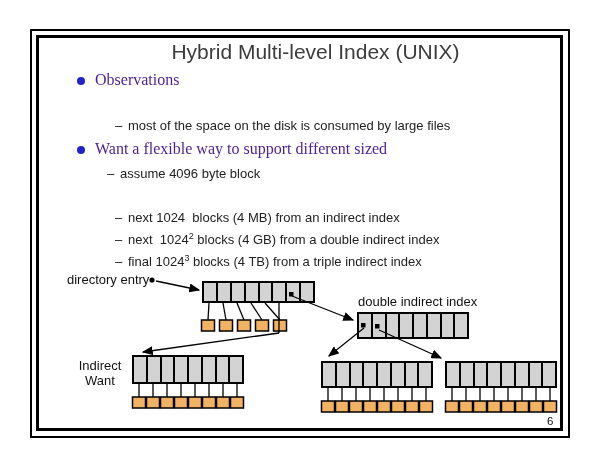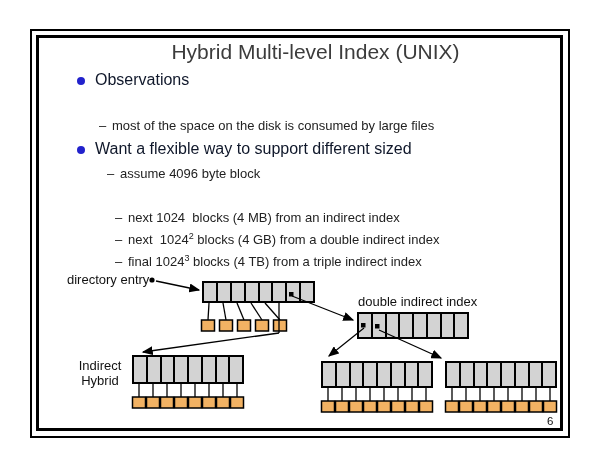--- a/index.html
+++ b/index.html
@@ -3,21 +3,21 @@
 <meta charset="utf-8">
 <style>
   html,body{margin:0;padding:0;background:#fff;}
   #page{position:relative;width:605px;height:468px;background:#ffffff;
         font-family:"Liberation Sans","DejaVu Sans",sans-serif;color:#1d1d1d;overflow:hidden;}
   .abs{position:absolute;}
   #outer-frame{left:30px;top:29px;width:540px;height:409px;border:2px solid #000;box-sizing:border-box;}
   #inner-frame{left:36px;top:35px;width:527px;height:396px;border:3px solid #000;box-sizing:border-box;}
   #title{left:36px;top:40px;width:527px;text-align:center;font-size:21px;color:#3c3c3c;letter-spacing:0px;margin-left:16px;}
   .b1-dot{width:8px;height:8px;border-radius:50%;background:#2222cc;}
-  .h-blue{font-size:16px;color:#0f172a;}
+  .h-blue{font-size:16px;color:#4c1d95;font-family:Liberation Serif, serif;}
   .sub{font-size:13px;color:#222;white-space:pre-wrap;}
   .dash{display:inline-block;width:13px;}
   sup{font-size:9px;line-height:0;}
   .lbl{font-size:13px;color:#111;}
   .block{display:flex;border:2px solid #000;background:#d3d3d3;box-sizing:border-box;}
   .cell{flex:1;border-right:2px solid #000;background:#d3d3d3;}
   .cell:last-child{border-right:none;}
   #footer-text{left:34px;top:418px;font-size:10.5px;color:#111;}
   #page-number{left:547px;top:415px;font-size:11.5px;color:#111;}
   svg{pointer-events:none;}
@@ -28,35 +28,35 @@
 <div id="page">
 
   <div class="abs" id="outer-frame"></div>
   <div class="abs" id="inner-frame"></div>
 
   <div class="abs" id="title">Hybrid Multi-level Index (UNIX)</div>
 
   <div class="abs b1-dot" style="left:77px;top:77px;"></div>
   <div class="abs h-blue" style="left:95px;top:71px;">Observations</div>
 
-  <div class="abs sub" style="left:99px;top:118px;"><span class="dash">–</span><span>most of the space on the disk is consumed by large files</span></div>
+  <div class="abs sub" style="left:115px;top:118px;"><span class="dash">–</span><span>most of the space on the disk is consumed by large files</span></div>
 
   <div class="abs b1-dot" style="left:77px;top:146px;"></div>
   <div class="abs h-blue" style="left:95px;top:140px;">Want a flexible way to support different sized</div>
 
   <div class="abs sub" style="left:107px;top:166px;"><span class="dash">–</span><span>assume 4096 byte block</span><sup></sup><span></span></div>
   <div class="abs sub" style="left:115px;top:210px;"><span class="dash">–</span><span>next 1024  blocks (4 MB) from an indirect index</span><sup></sup><span></span></div>
   <div class="abs sub" style="left:115px;top:232px;"><span class="dash">–</span><span>next  1024</span><sup>2</sup><span> blocks (4 GB) from a double indirect index</span></div>
   <div class="abs sub" style="left:115px;top:254px;"><span class="dash">–</span><span>final 1024</span><sup>3</sup><span> blocks (4 TB) from a triple indirect index</span></div>
 
   <div class="abs lbl" style="left:67px;top:272px;">directory entry</div>
   <div class="abs lbl" style="left:358px;top:294px;">double indirect index</div>
   <div class="abs lbl" style="left:72px;top:358px;width:56px;text-align:center;line-height:15px;">
     <span style="display:block;">Indirect</span>
-    <span style="display:block;">Hybrid</span>
+    <span style="display:block;">Want</span>
   </div>
 
   <div class="abs block" style="left:202px;top:281px;width:113px;height:22px;">
       <div class="cell"></div>
       <div class="cell"></div>
       <div class="cell"></div>
       <div class="cell"></div>
       <div class="cell"></div>
       <div class="cell"></div>
       <div class="cell"></div>

